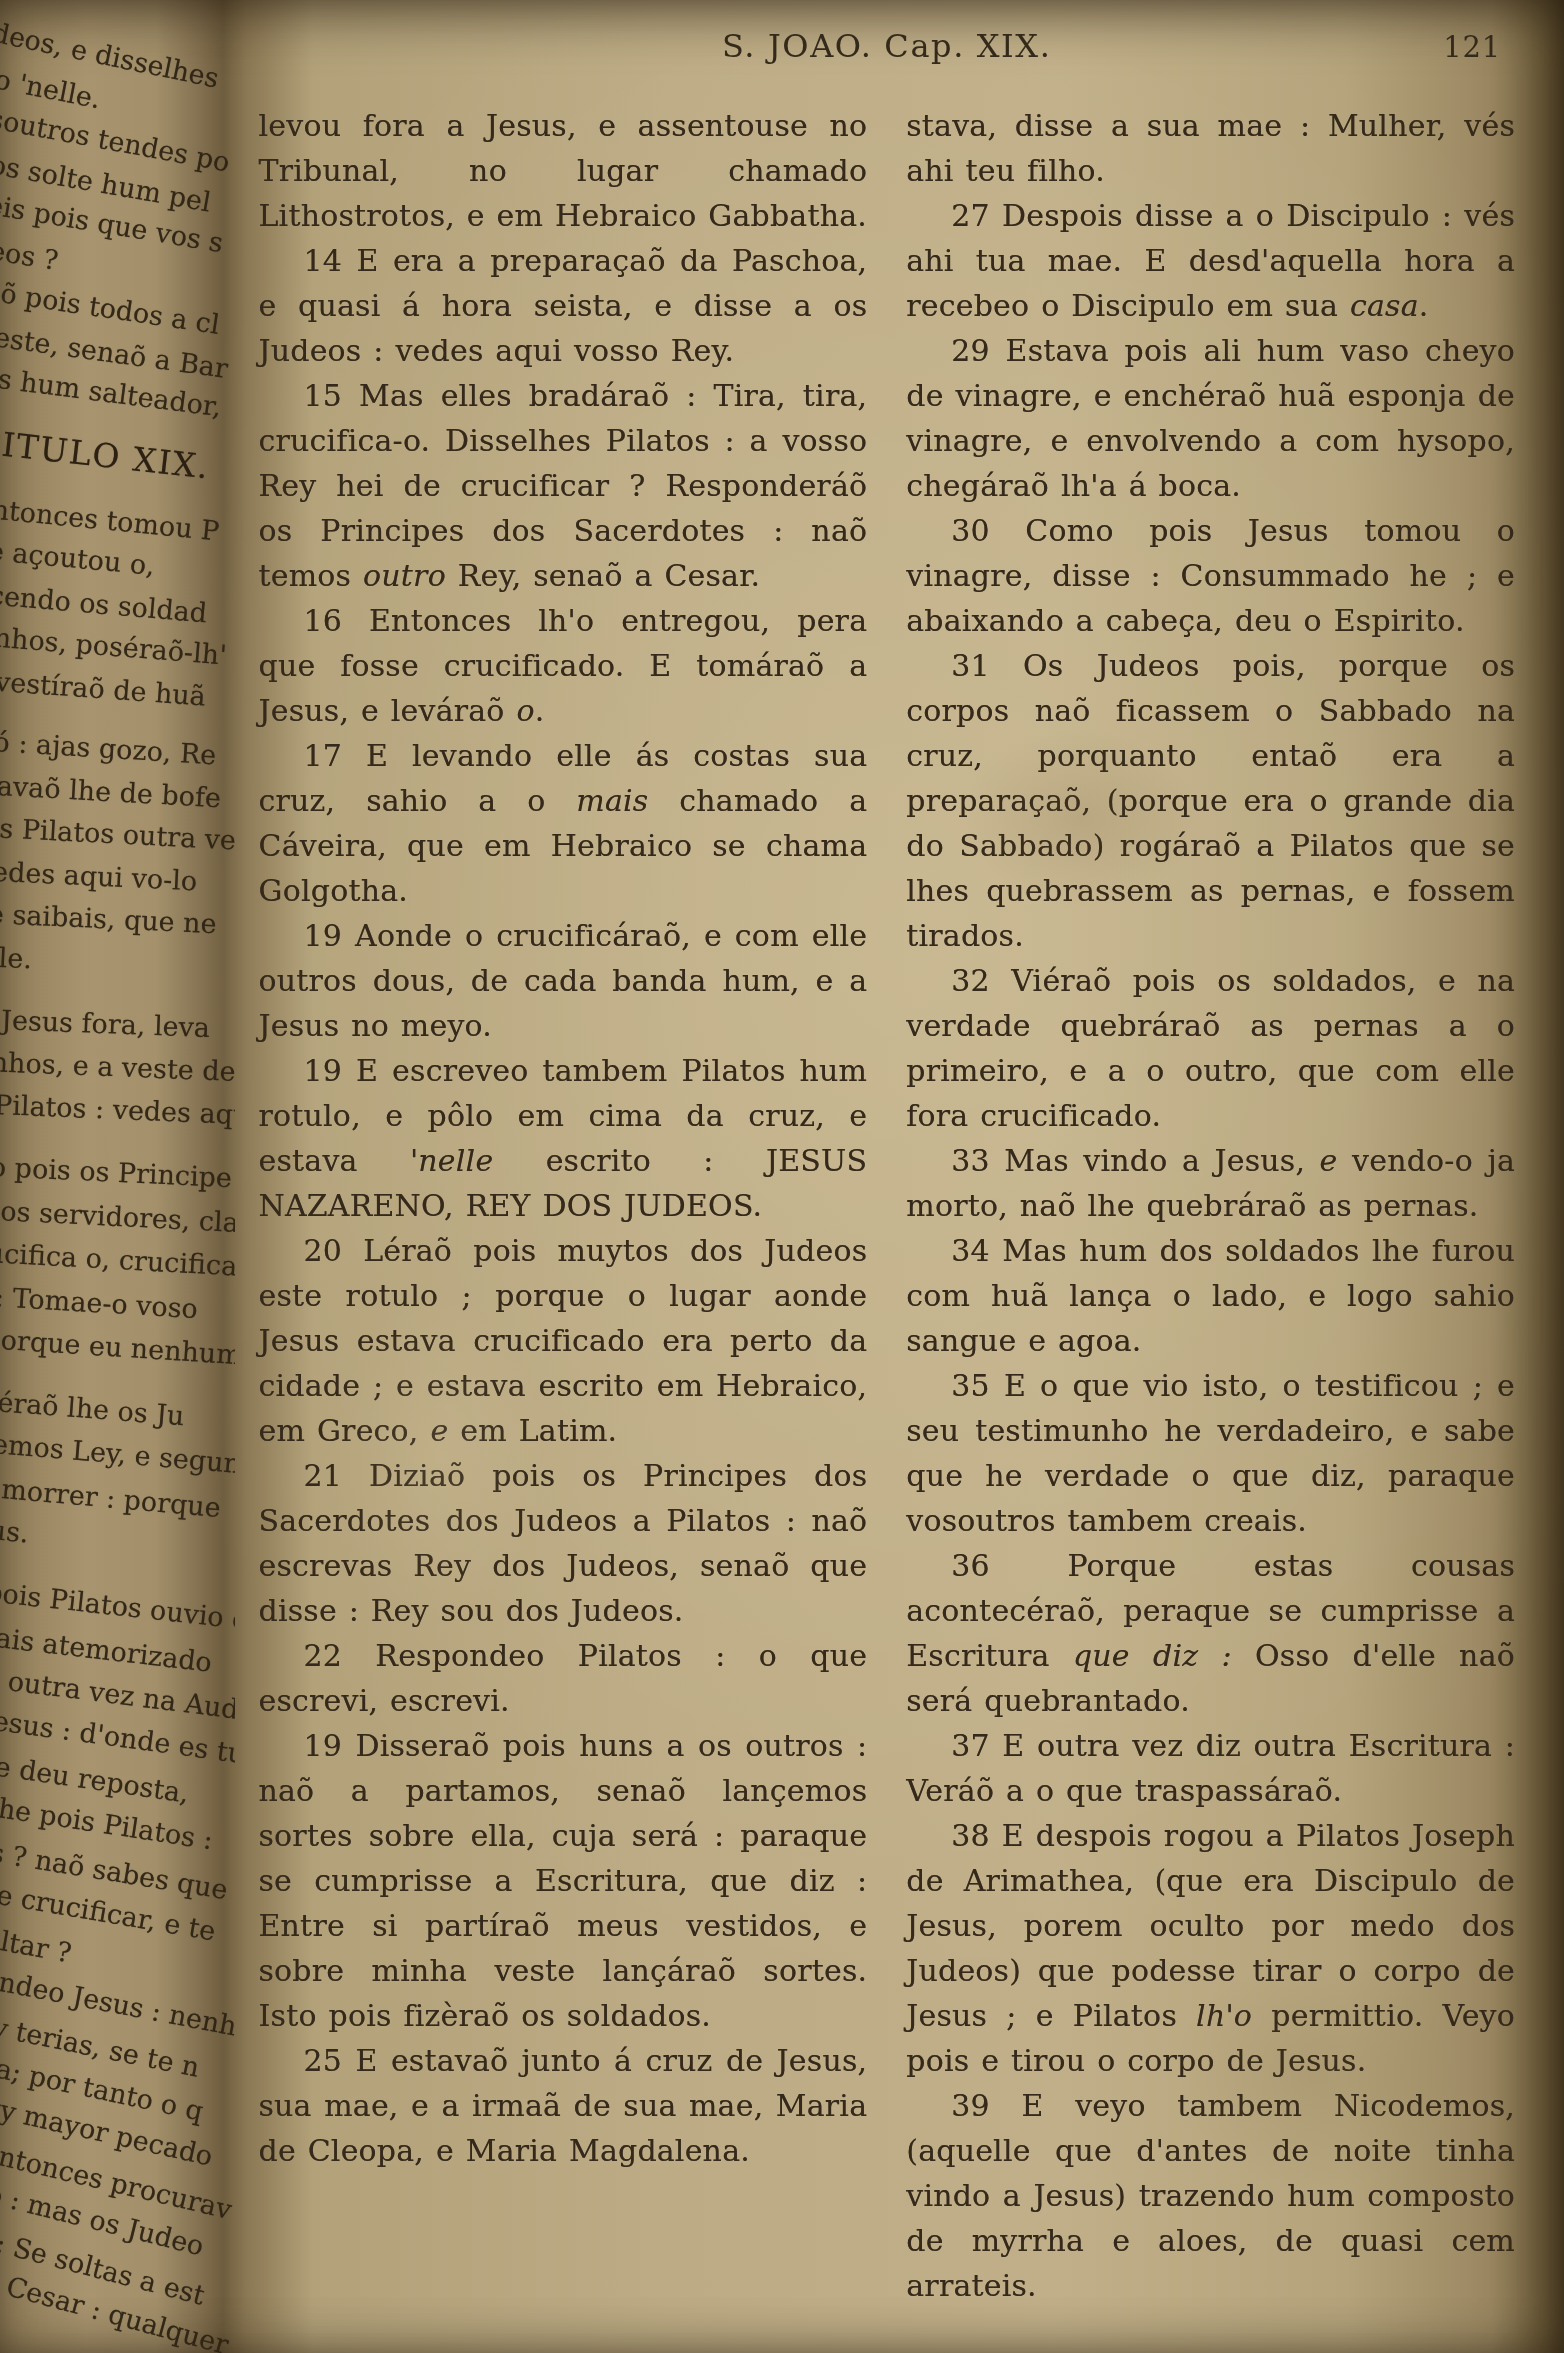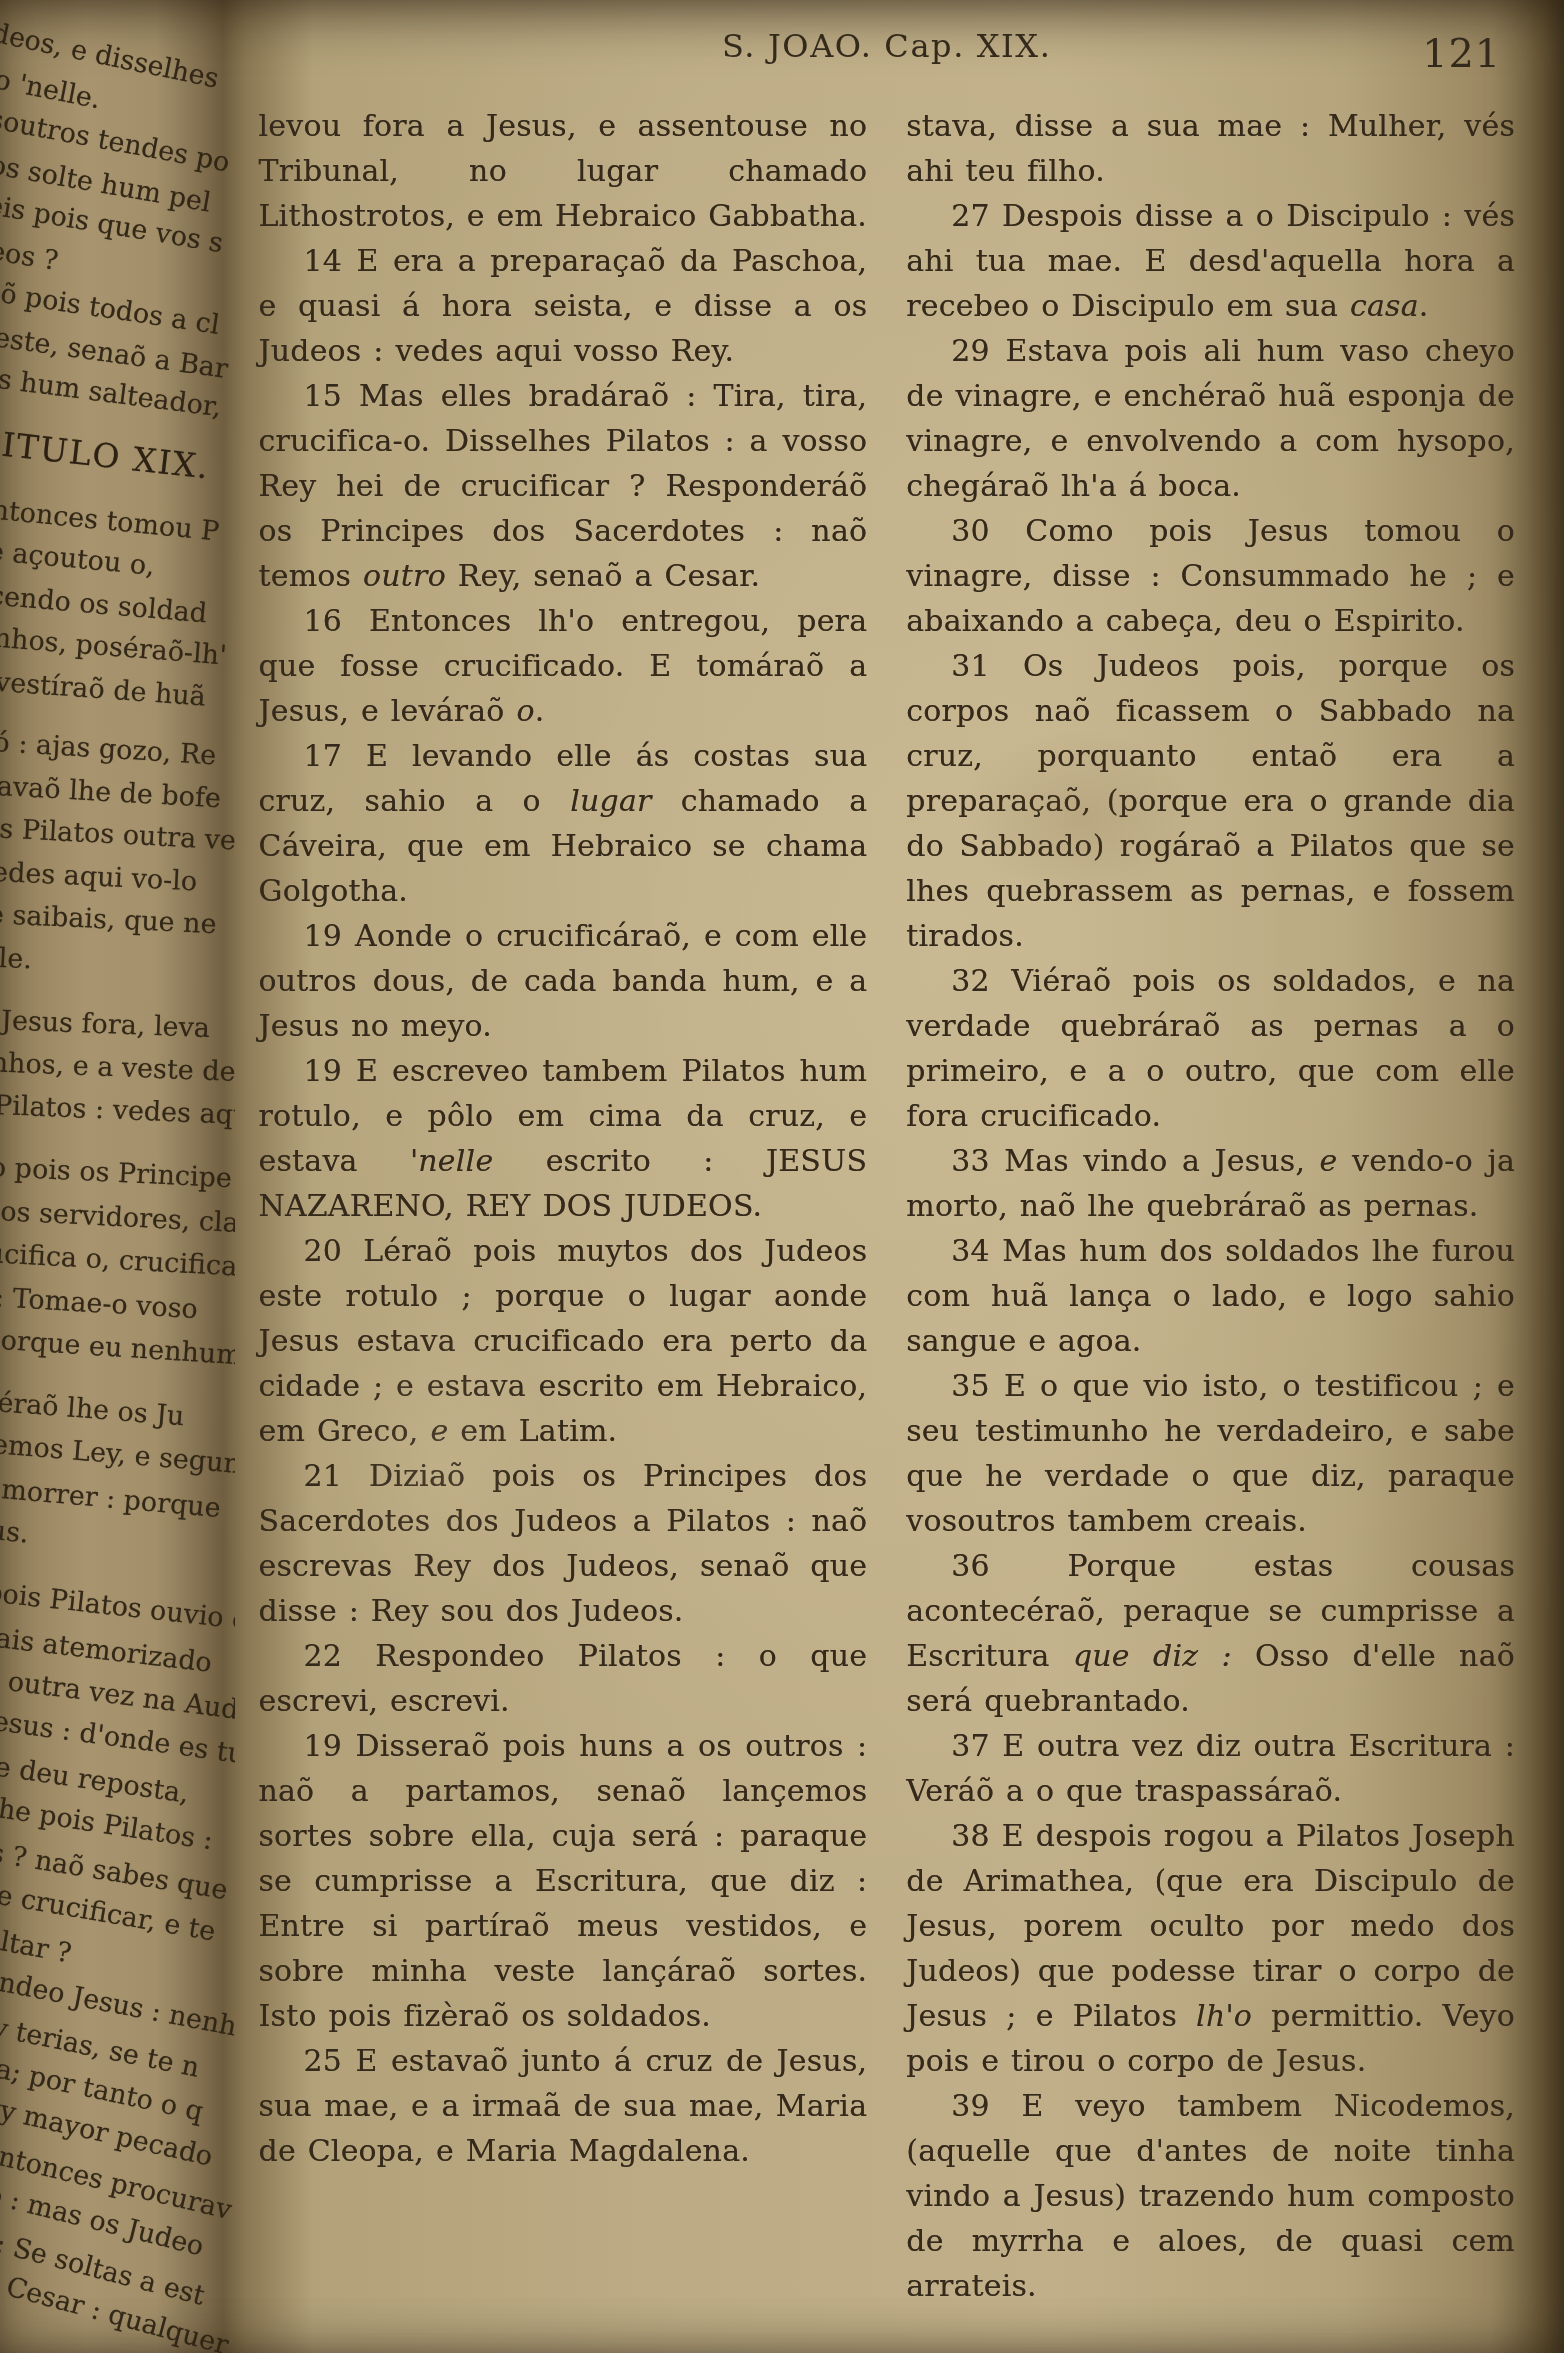--- a/index.html
+++ b/index.html
@@ -66,21 +66,21 @@
   .running-title {
     position: absolute;
     left: 0; right: 0;
     text-align: center;
     font-weight: bold;
     font-weight: normal;
   }
   .page-number {
     position: absolute;
     right: 14px; top: 3.1px;
-    font-size: 40px;
+    font-size: 29px;
     letter-spacing: 0.8px;
   }
 
   .columns {
     display: flex;
     gap: 39px;
     margin-top: 17px;
   }
   .col {
     flex: 1 1 0;
@@ -183,21 +183,21 @@
       <div class="running-title">S. JOAO. Cap. XIX.</div>
       <div class="page-number">121</div>
     </div>
 
     <div class="columns">
       <div class="col col-left">
           <p class="verse">levou fora a Jesus, e assentouse no Tribunal, no lugar chamado Lithostrotos, e em Hebraico Gabbatha.</p>
           <p class="verse">14 E era a preparaçaõ da Paschoa, e quasi á hora seista, e disse a os Judeos : vedes aqui vosso Rey.</p>
           <p class="verse">15 Mas elles bradáraõ : Tira, tira, crucifica-o. Disselhes Pilatos : a vosso Rey hei de crucificar ? Responderáõ os Principes dos Sacerdotes : naõ temos <i>outro</i> Rey, senaõ a Cesar.</p>
           <p class="verse">16 Entonces lh'o entregou, pera que fosse crucificado. E tomáraõ a Jesus, e leváraõ <i>o</i>.</p>
-          <p class="verse">17 E levando elle ás costas sua cruz, sahio a o <i>lugar</i> chamado a Cáveira, que em Hebraico se chama Golgotha.</p>
+          <p class="verse">17 E levando elle ás costas sua cruz, sahio a o <i>mais</i> chamado a Cáveira, que em Hebraico se chama Golgotha.</p>
           <p class="verse">19 Aonde o crucificáraõ, e com elle outros dous, de cada banda hum, e a Jesus no meyo.</p>
           <p class="verse">19 E escreveo tambem Pilatos hum rotulo, e pôlo em cima da cruz, e estava <i>'nelle</i> escrito : JESUS NAZARENO, REY DOS JUDEOS.</p>
           <p class="verse">20 Léraõ pois muytos dos Judeos este rotulo ; porque o lugar aonde Jesus estava crucificado era perto da cidade ; e estava escrito em Hebraico, em Greco, <i>e</i> em Latim.</p>
           <p class="verse">21 Diziaõ pois os Principes dos Sacerdotes dos Judeos a Pilatos : naõ escrevas Rey dos Judeos, senaõ que disse : Rey sou dos Judeos.</p>
           <p class="verse">22 Respondeo Pilatos : o que escrevi, escrevi.</p>
           <p class="verse">19 Disseraõ pois huns a os outros : naõ a partamos, senaõ lançemos sortes sobre ella, cuja será : paraque se cumprisse a Escritura, que diz : Entre si partíraõ meus vestidos, e sobre minha veste lançáraõ sortes. Isto pois fizèraõ os soldados.</p>
           <p class="verse">25 E estavaõ junto á cruz de Jesus, sua mae, e a irmaã de sua mae, Maria  de Cleopa, e Maria Magdalena.</p>
         </div>
       <div class="col col-right">
           <p class="verse">stava, disse a sua mae : Mulher, vés ahi teu filho.</p>

